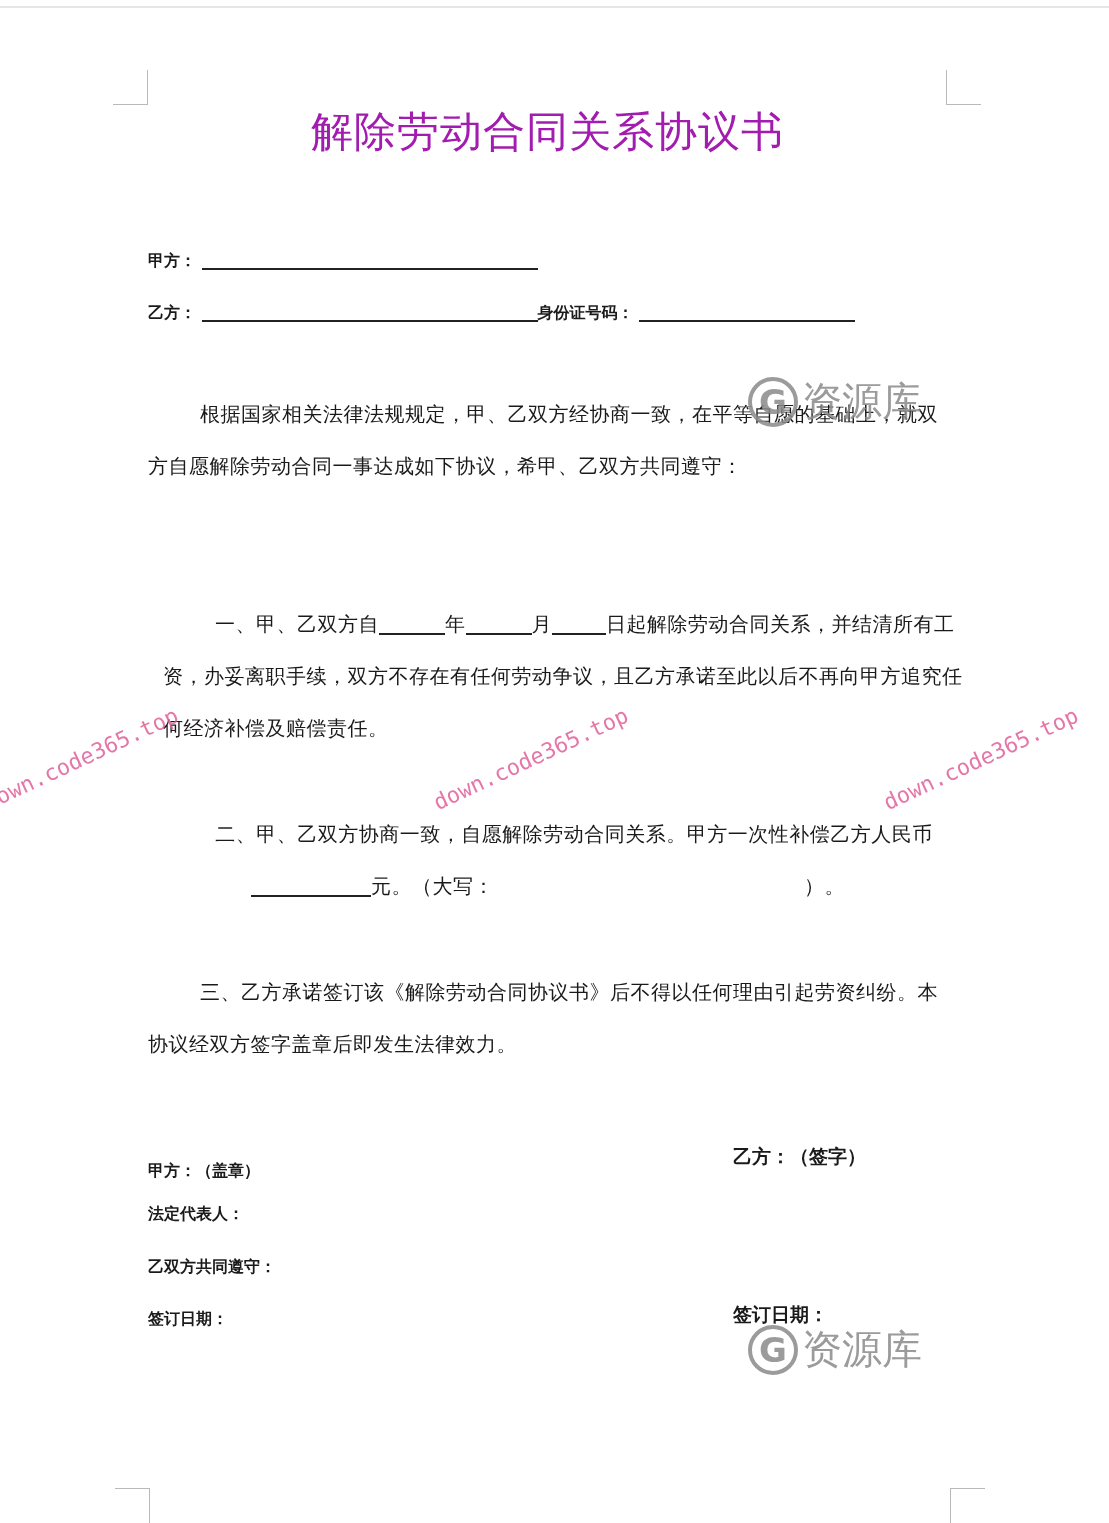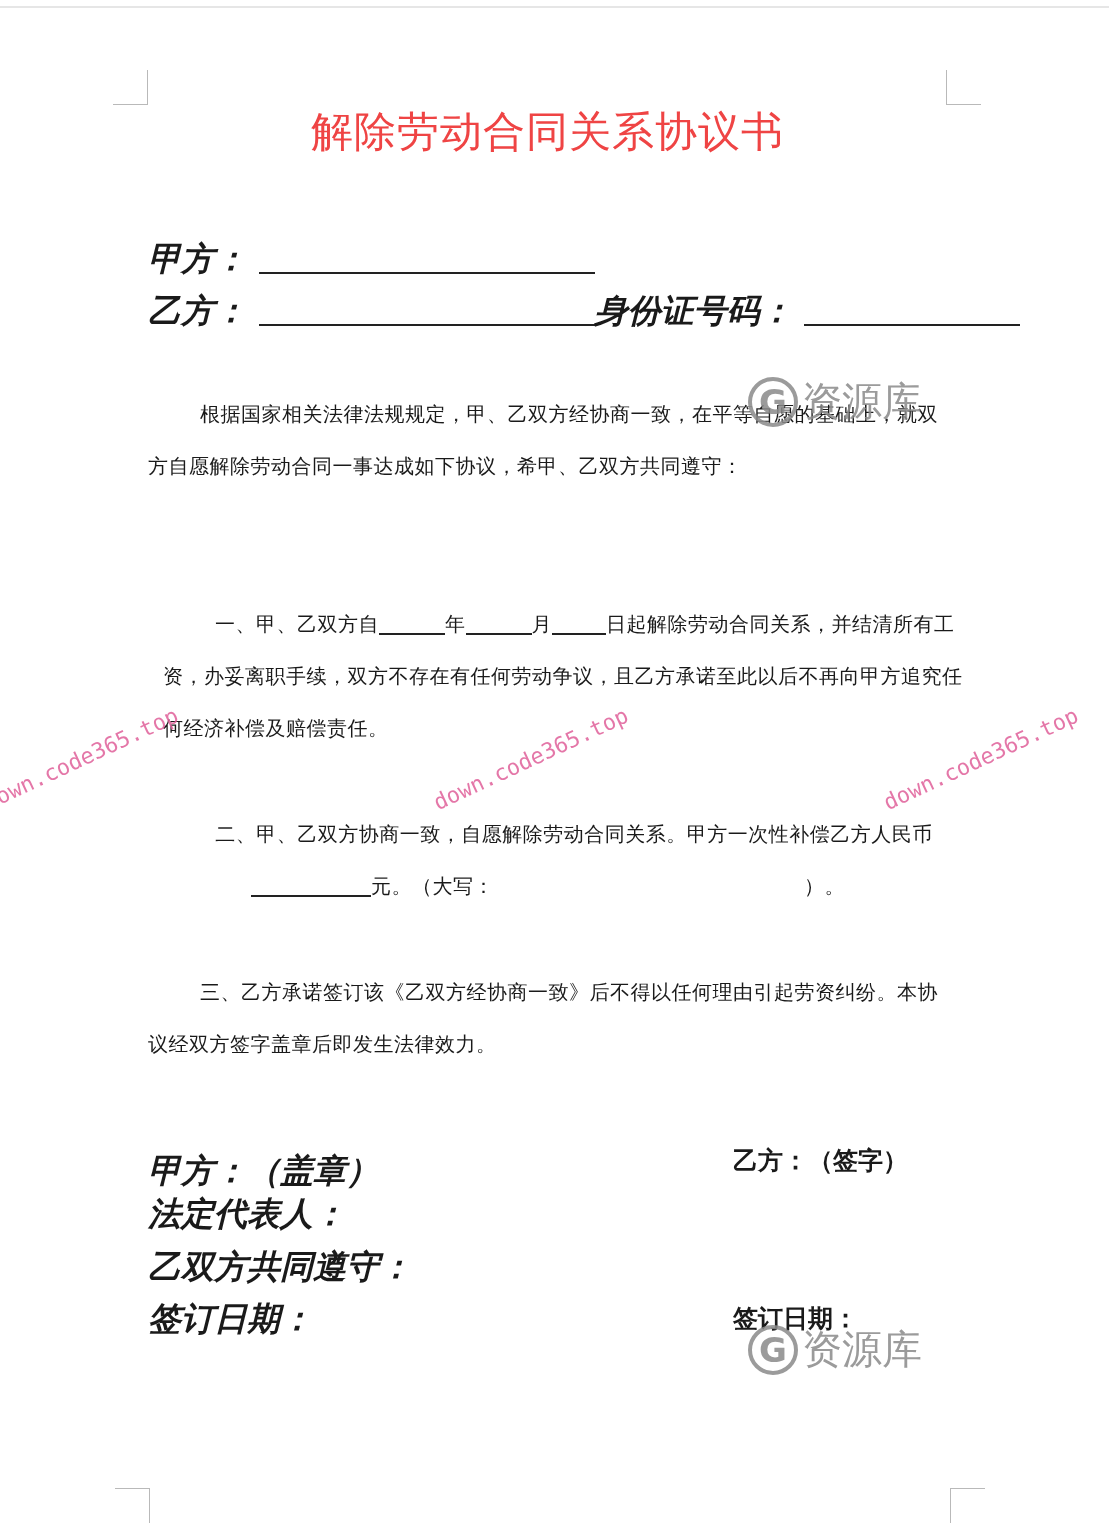--- a/index.html
+++ b/index.html
@@ -8,28 +8,28 @@
     font-family: "DejaVu Serif", "Liberation Serif", serif; color: #1a1a1a;
   }
   .top-rule { position: absolute; left: 0; top: 6px; width: 1109px; height: 2px; background: #e6e6e6; }
   .corner { position: absolute; width: 34px; height: 34px; border-color: #b9b9b9; border-style: solid; border-width: 0; }
   .c-tl { left: 113px; top: 70px; border-right-width: 1px; border-bottom-width: 1px; }
   .c-tr { left: 946px; top: 70px; border-left-width: 1px; border-bottom-width: 1px; }
   .c-bl { left: 115px; top: 1488px; border-right-width: 1px; border-top-width: 1px; height: 40px; }
   .c-br { left: 950px; top: 1488px; border-left-width: 1px; border-top-width: 1px; height: 40px; }
 
   .title { position: absolute; left: 0; width: 1095px; top: 104px; text-align: center;
-    font-family: "DejaVu Sans", "Liberation Sans", sans-serif; font-size: 42px; letter-spacing: 1px; color: #ef4444; }
+    font-family: "DejaVu Sans", "Liberation Sans", sans-serif; font-size: 42px; letter-spacing: 1px; color: #a21caf; }
 
-  .line { position: absolute; left: 148px; font-size: 33px; white-space: nowrap; line-height: 34px; font-style: italic; }
+  .line { position: absolute; left: 148px; font-size: 16px; white-space: nowrap; line-height: 34px; }
   .bold { font-weight: bold; }
   .blank { display: inline-block; border-bottom: 2px solid #222; vertical-align: -4px; height: 26px; }
   .para { position: absolute; left: 148px; width: 800px; font-size: 20px; line-height: 52px; letter-spacing: 0.5px; }
   .indent { text-indent: 52px; }
-  .right-col { position: absolute; left: 733px; font-size: 25px; font-weight: bold; white-space: nowrap; }
+  .right-col { position: absolute; left: 733px; font-size: 19px; font-weight: bold; white-space: nowrap; }
 
   .wm-red { position: absolute; color: #e0609a; font-family: "DejaVu Sans Mono", monospace; font-size: 22px;
     transform: rotate(-25deg); transform-origin: left bottom; opacity: 0.85; white-space: nowrap; }
   .wm-logo { position: absolute; display: flex; align-items: center; color: #8a8a8a; opacity: 0.85;
     font-family: "DejaVu Sans", sans-serif; font-size: 40px; }
   .wm-logo .g { width: 50px; height: 50px; border: 4px solid #8a8a8a; border-radius: 50%; display: flex;
     align-items: center; justify-content: center; font-weight: bold; font-size: 34px; margin-right: 4px; box-sizing: border-box; }
 </style>
 </head>
 <body>
@@ -55,21 +55,21 @@
 <div class="para indent" style="top:388px;">根据国家相关法律法规规定，甲、乙双方经协商一致，在平等自愿的基础上，就双方自愿解除劳动合同一事达成如下协议，希甲、乙双方共同遵守：</div>
 
 <div class="para indent" style="top:598px;margin-left:15px;">
   <span>一、甲、乙双方自</span><span class="blank" style="width:66px;"></span><span>年</span><span class="blank" style="width:66px;"></span><span>月</span><span class="blank" style="width:54px;"></span><span>日起解除劳动合同关系，并结清所有工资，办妥离职手续，双方不存在有任何劳动争议，且乙方承诺至此以后不再向甲方追究任何经济补偿及赔偿责任。</span>
 </div>
 
 <div class="para indent" style="top:808px;text-align:center;">
   <span>二、甲、乙双方协商一致，自愿解除劳动合同关系。甲方一次性补偿乙方人民币</span><span class="blank" style="width:120px;"></span><span>元。（大写：</span><span style="display:inline-block;width:310px;"></span><span>）。</span>
 </div>
 
-<div class="para indent" style="top:966px;">三、乙方承诺签订该《乙双方经协商一致》后不得以任何理由引起劳资纠纷。本协议经双方签字盖章后即发生法律效力。</div>
+<div class="para indent" style="top:966px;">三、乙方承诺签订该《解除劳动合同协议书》后不得以任何理由引起劳资纠纷。本协议经双方签字盖章后即发生法律效力。</div>
 
 <div class="line bold" style="top:1144px;margin-top:10px;">甲方：（盖章）</div>
 <div class="right-col" style="top:1144px;">乙方：（签字）</div>
 <div class="line bold" style="top:1197px;">法定代表人：</div>
 <div class="line bold" style="top:1250px;">乙双方共同遵守：</div>
 <div class="line bold" style="top:1302px;">签订日期：</div>
 <div class="right-col" style="top:1302px;">签订日期：</div>
 
 <div class="wm-red" style="left:-10px; top:790px;">down.code365.top</div>
 <div class="wm-red" style="left:440px; top:790px;">down.code365.top</div>

